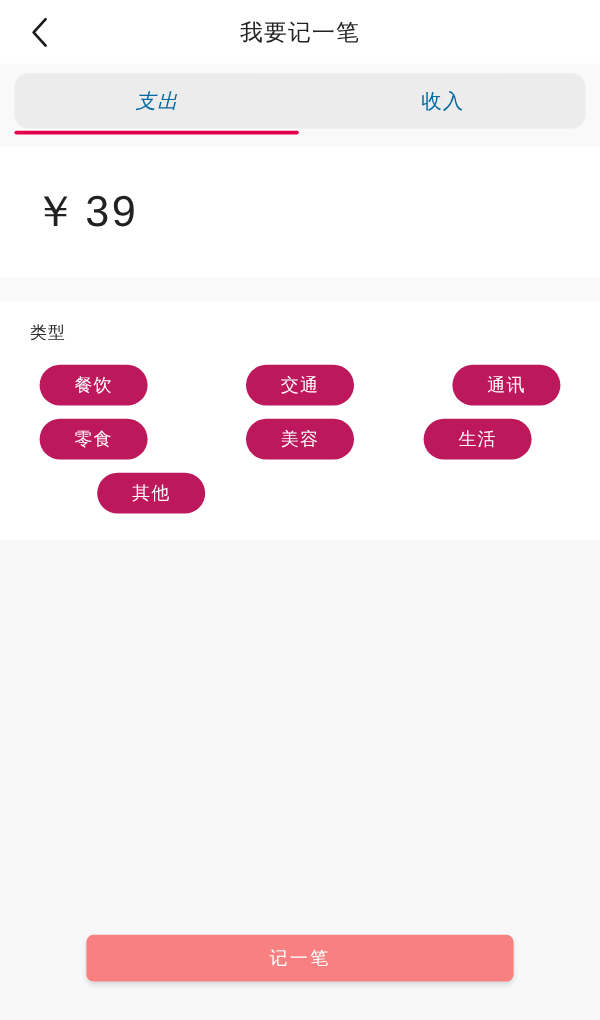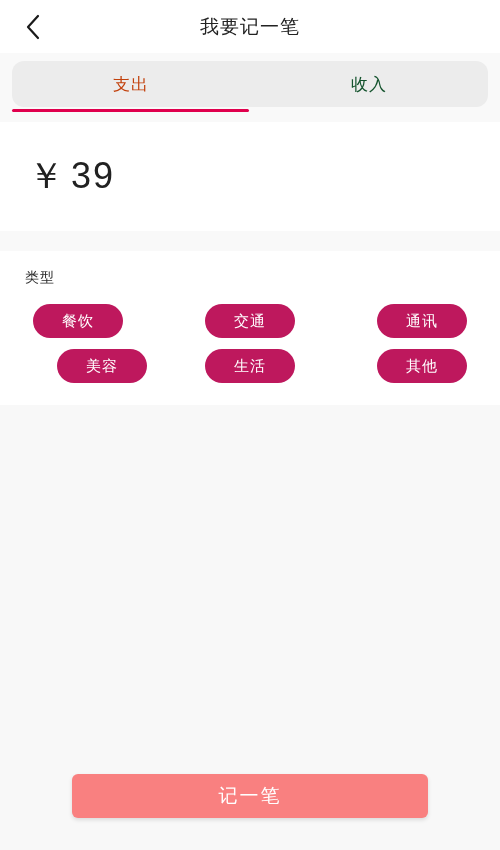--- a/index.html
+++ b/index.html
@@ -68,25 +68,25 @@
     display: flex;
     overflow: visible;
   }
   .tab {
     flex: 1 1 50%;
     display: flex;
     align-items: center;
     justify-content: center;
     font-size: 17px;
     letter-spacing: 1px;
-    color: #14532d;
-    cursor: pointer;
-    position: relative;
-  }
-  .tab.active { color: #c2410c; }
+    color: #0369a1;
+    cursor: pointer;
+    position: relative;
+  }
+  .tab.active { color: #0369a1; font-style: italic; }
   .tab-underline {
     position: absolute;
     left: 0;
     bottom: -5px;
     width: 237px;
     height: 3px;
     background: #e0004d;
     border-radius: 2px;
   }
 
@@ -151,25 +151,25 @@
   .chip-cell.col2 { justify-content: flex-end; padding-right: 10px; }
 
   
   .filler { flex: 1 1 auto; background: #f8f8f8; }
   .submit-wrap {
     background: #f8f8f8;
     padding: 0 72px 32px 72px;
     flex: 0 0 auto;
   }
   .submit-btn {
-    height: 44px;
+    height: 39px;
     background: #f98080;
     border-radius: 6px;
     color: #ffffff;
-    font-size: 19px;
+    font-size: 15px;
     letter-spacing: 2px;
     display: flex;
     align-items: center;
     justify-content: center;
     cursor: pointer;
     box-shadow: 0 2px 4px rgba(0,0,0,0.12);
   }
 </style>
 </head>
 <body>
@@ -222,20 +222,25 @@
         <div class="chip">
           <span>交通</span>
         </div>
       </div>
       <div class="chip-cell col2">
         <div class="chip">
           <span>通讯</span>
         </div>
       </div>
 
+      <div class="chip-cell col0">
+        <div class="chip">
+          <span>零食</span>
+        </div>
+      </div>
       <div class="chip-cell col1">
         <div class="chip">
           <span>美容</span>
         </div>
       </div>
 
       <div class="chip-cell col1">
         <div class="chip">
           <span>生活</span>
         </div>

